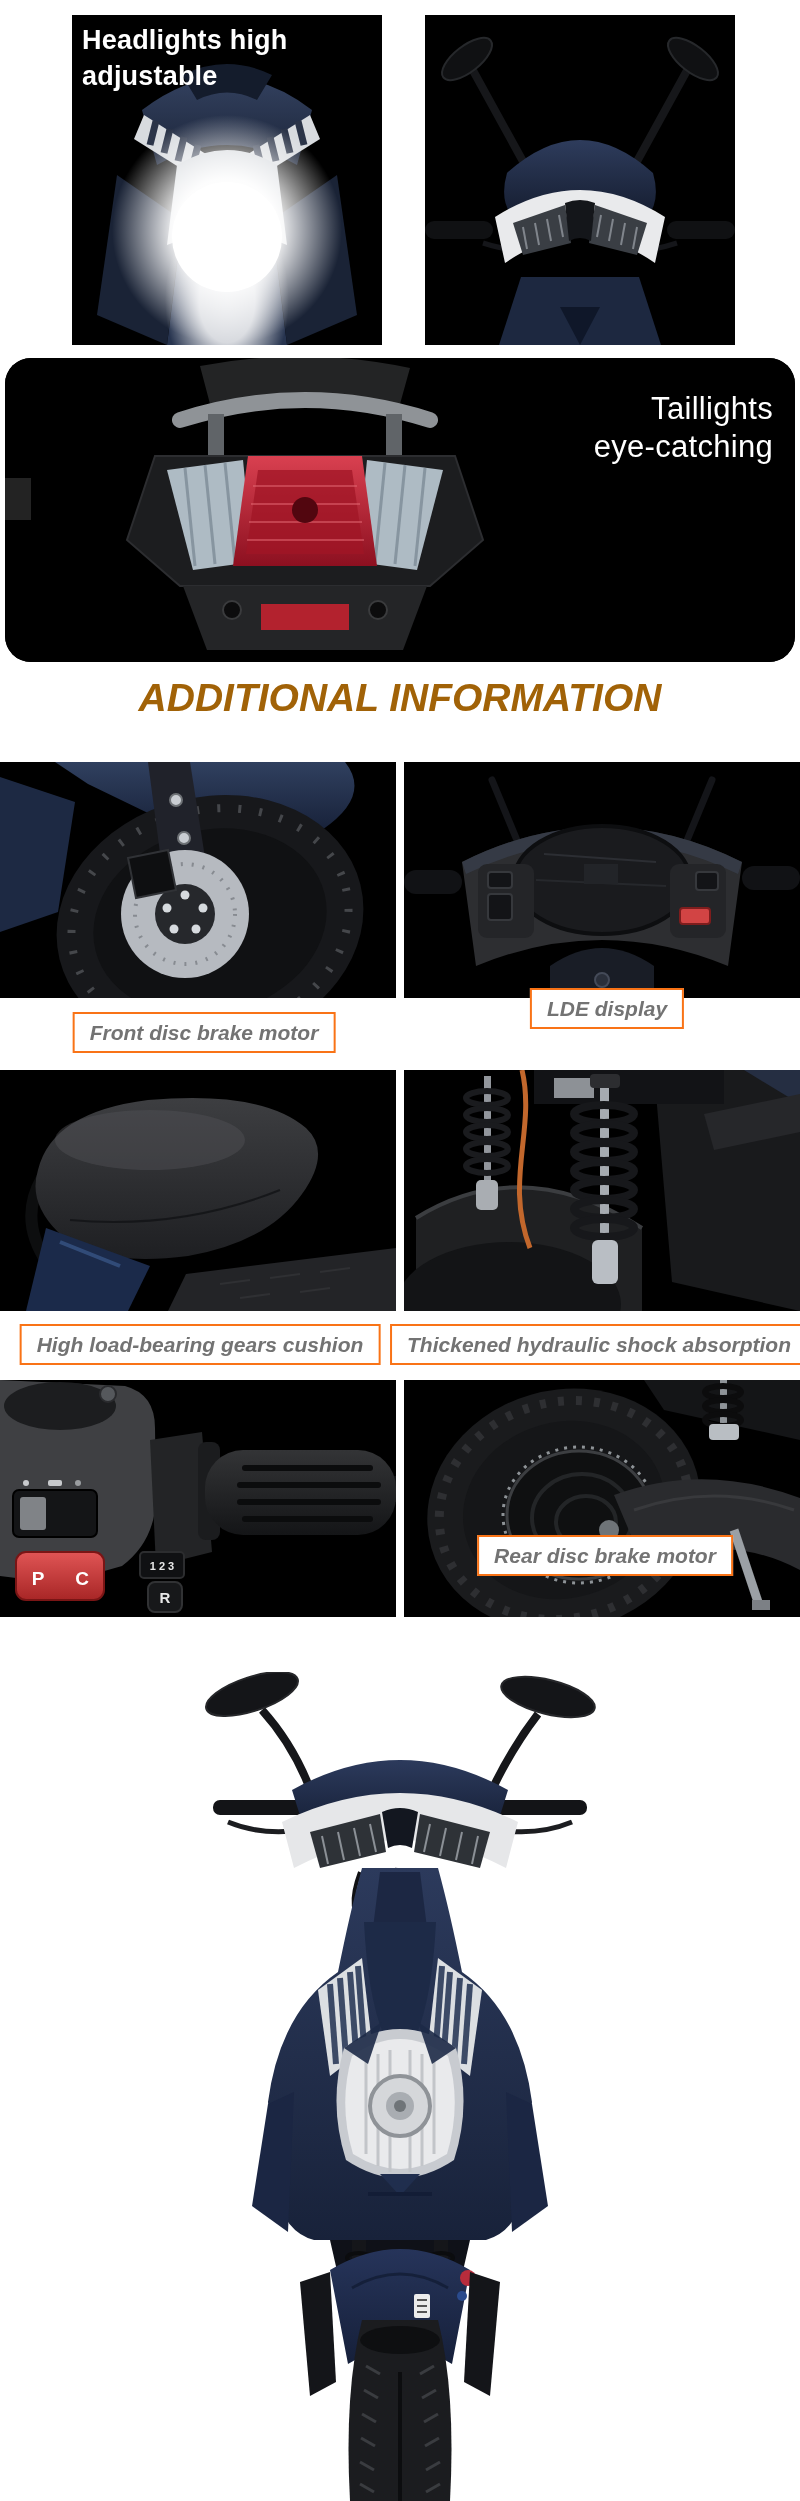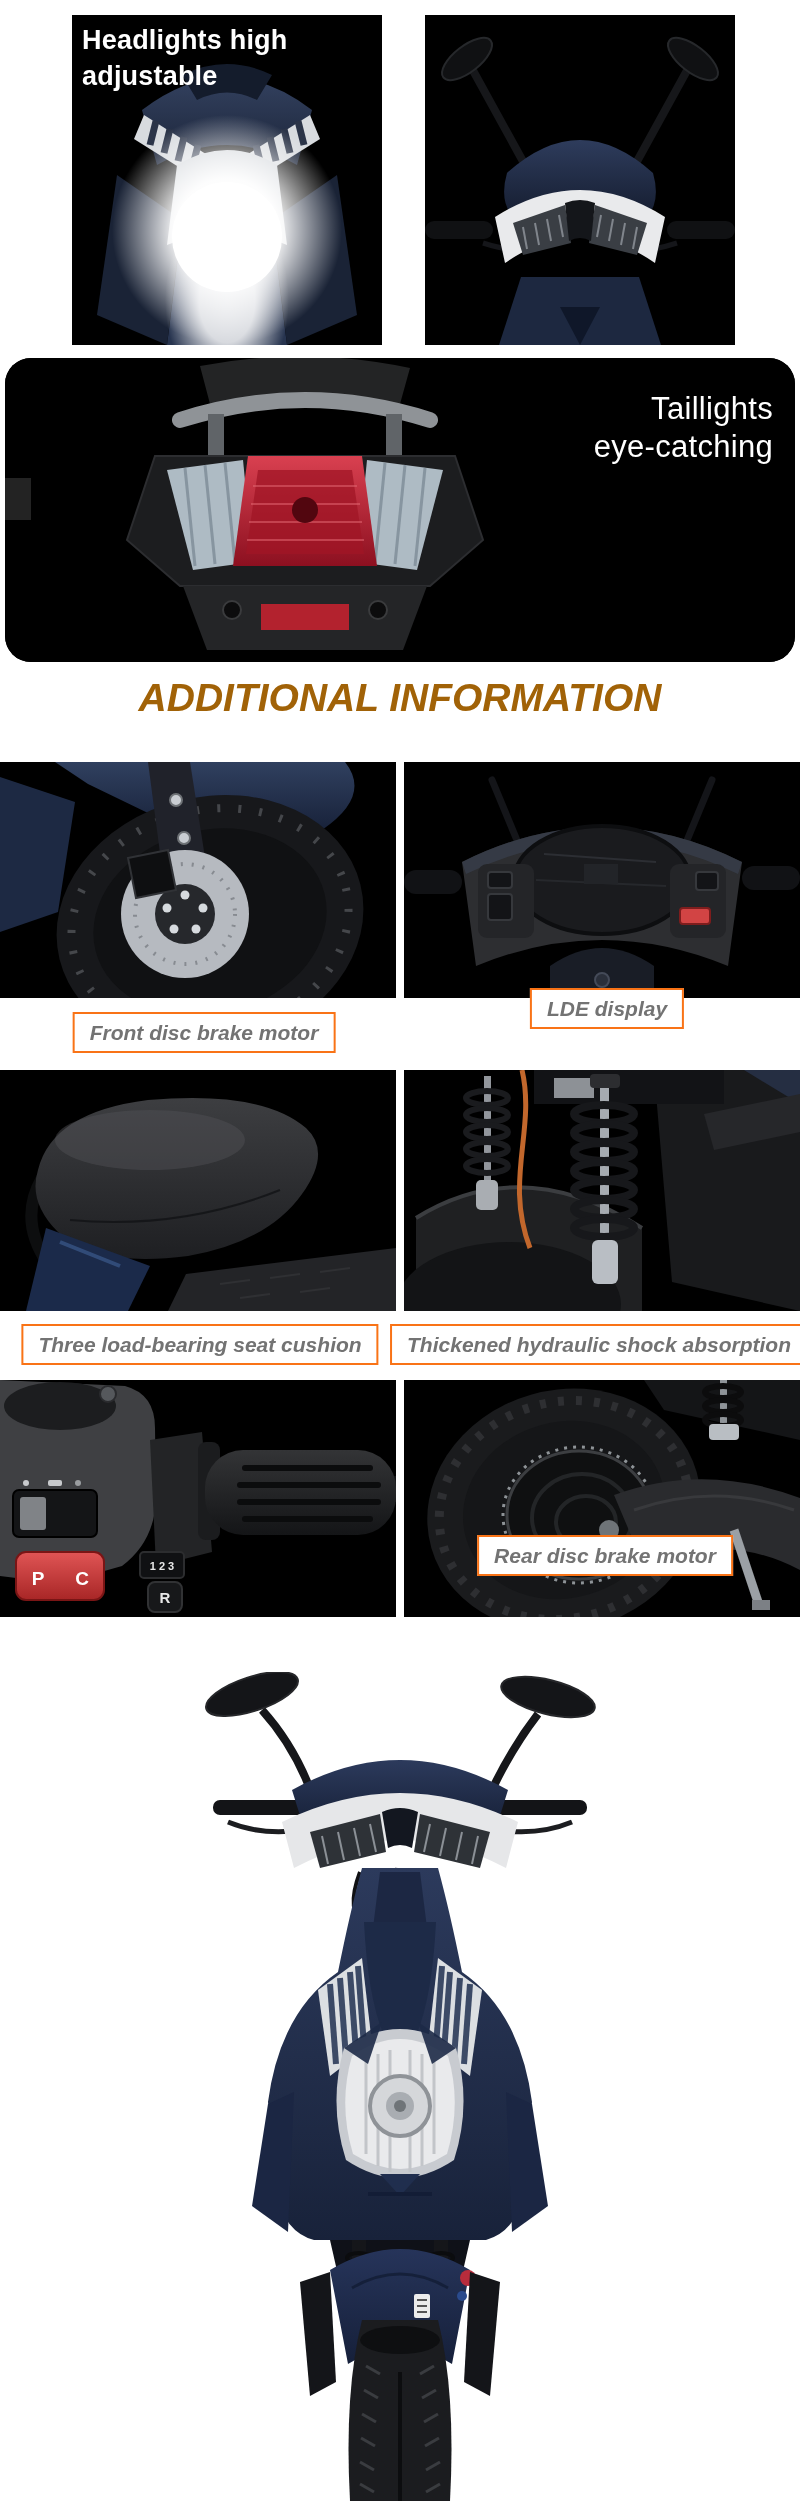--- a/index.html
+++ b/index.html
@@ -372,21 +372,21 @@
       </g>
       <path d="M210,115 Q300,82 396,118 L396,190 Q320,150 240,186 Z" fill="#2a2b2e"></path>
       <path d="M230,130 Q310,102 390,130" stroke="#38393c" stroke-width="3" fill="none"></path>
       <line x1="330" y1="150" x2="355" y2="225" stroke="#9ba0a5" stroke-width="9"></line>
       <rect x="348" y="220" width="18" height="10" fill="#7c8085"></rect>
     </svg>
   </div>
 
   <div class="cap" style="left:204px;top:1012px">Front disc brake motor</div>
   <div class="cap" style="left:607px;top:988px">LDE display</div>
-  <div class="cap" style="left:200px;top:1324px">Three load-bearing seat cushion</div>
+  <div class="cap" style="left:200px;top:1324px">High load-bearing gears cushion</div>
   <div class="cap" style="left:599px;top:1324px">Thickened hydraulic shock absorption</div>
   <div class="cap" style="left:605px;top:1535px">Rear disc brake motor</div>
 
   <div class="hero">
     <svg viewBox="0 0 800 829">
       <defs>
         <linearGradient id="g9navy" x1="0" y1="0" x2="0" y2="1">
           <stop offset="0" stop-color="#2c3a5c"></stop>
             <stop offset="1" stop-color="#18223a"></stop>
         </linearGradient>

